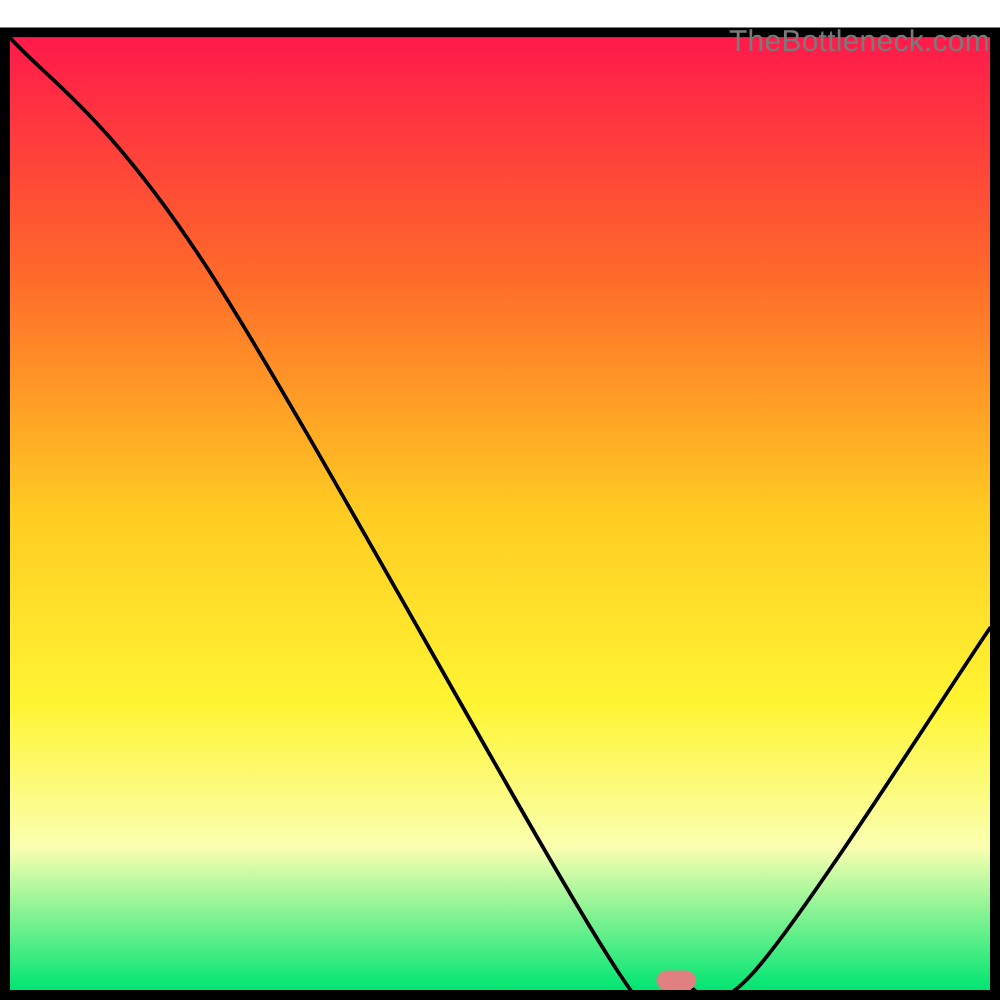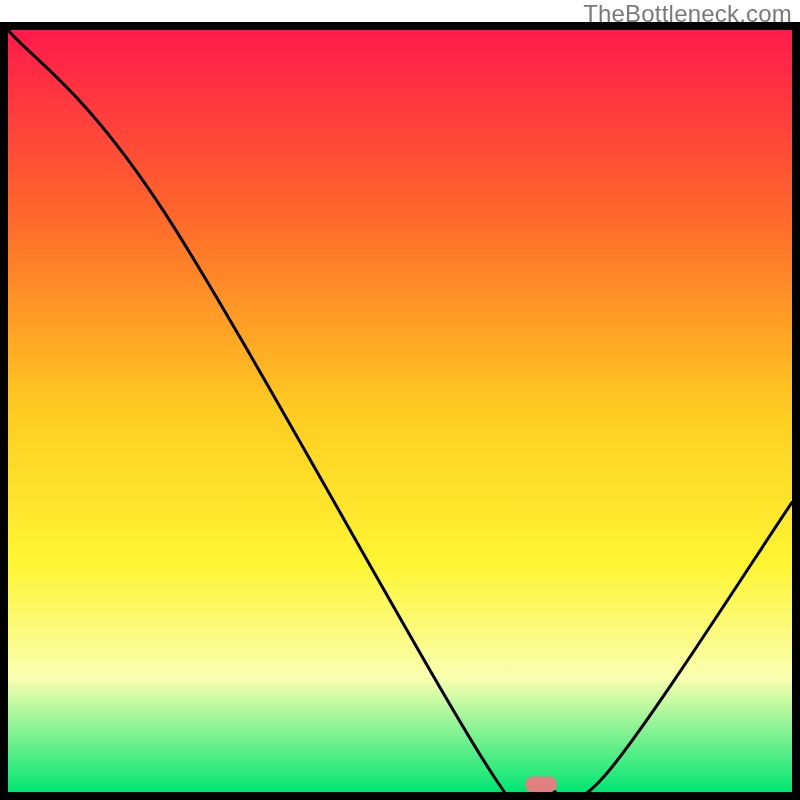--- a/index.html
+++ b/index.html
@@ -11,21 +11,21 @@
     overflow: hidden;
     font-family: Arial, Helvetica, sans-serif;
   }
   .container {
     position: relative;
     width: 800px;
     height: 800px;
   }
   .watermark {
     position: absolute;
-    top: 0;
+    top: 20px;
     right: 8px;
     font-size: 24px;
     font-weight: 500;
     color: #7a7a7a;
     letter-spacing: 0.2px;
     z-index: 10;
   }
   svg.chart {
     display: block;
   }

